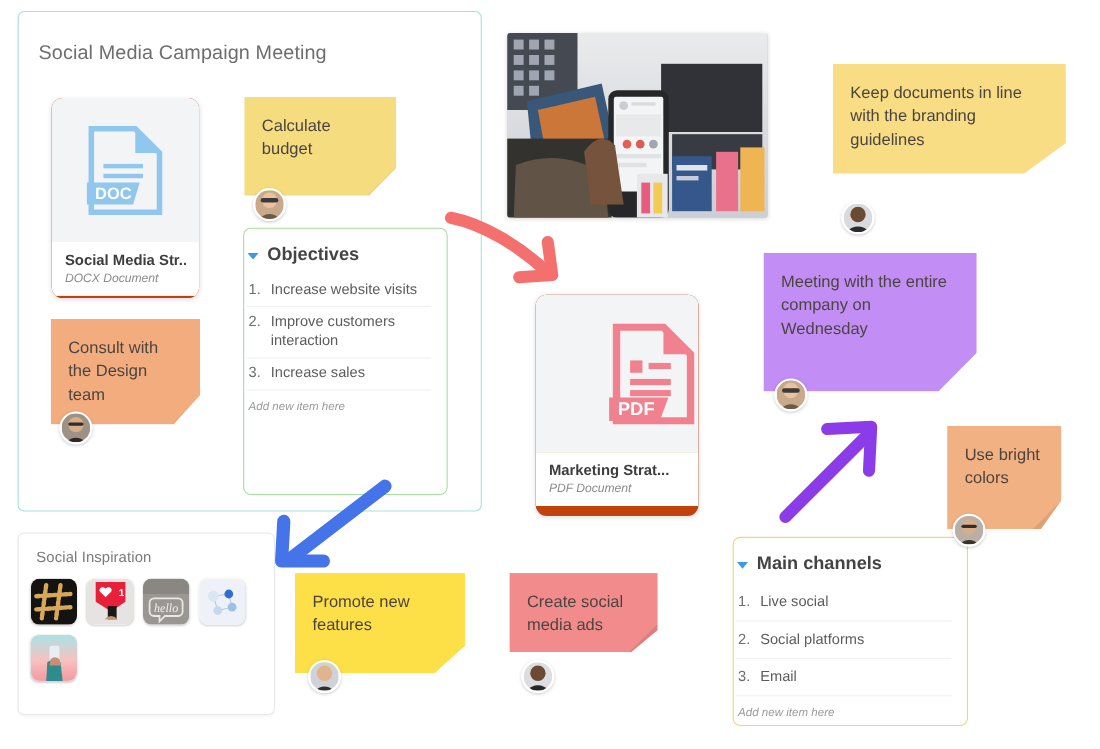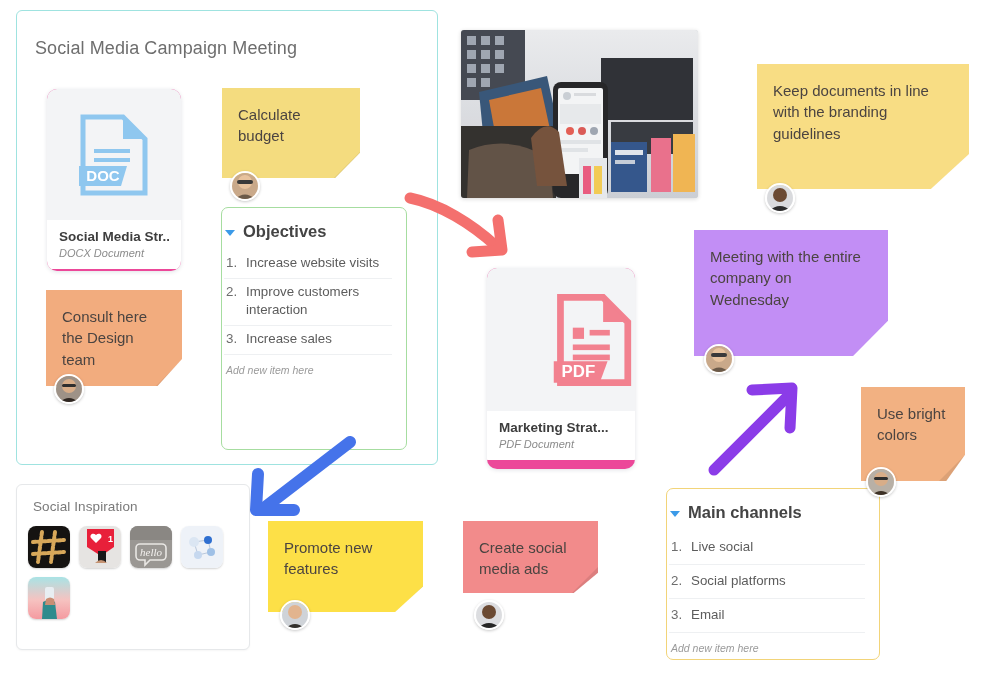--- a/index.html
+++ b/index.html
@@ -40,21 +40,21 @@
   #insp-frame{
     left:16px;top:484px;width:234px;height:166px;
     border:1px solid #e6e8ea;
     box-shadow:0 1px 2px rgba(0,0,0,.04);
   }
   #insp-frame .frame-title{left:16px;top:14px;font-size:13.5px;color:#7a7a7a;}
 
   
   .doc-card{
     position:absolute;
-    background:#ec4899;
+    background:#c2410c;
     border-radius:10px;
     box-shadow:0 1px 4px rgba(20,30,60,.13);
     overflow:hidden;
     box-sizing:border-box;
   }
   .doc-thumb{
     background:#f3f4f6;
     display:flex;align-items:center;justify-content:center;
     width:100%;
   }
@@ -143,21 +143,21 @@
     left:8px;bottom:-13px;
     border:2px solid #fff;
     box-shadow:0 1px 3px rgba(0,0,0,.22);
     background-size:cover;background-position:center;
     overflow:hidden;
   }
   
   .noteclip{clip-path:polygon(0 0,100% 0,100% 72%,82% 100%,0 100%);}
 
   #note-budget{left:222px;top:88px;width:138px;height:90px;background:#f4dc7f;}
-  #note-branding{left:757px;top:64px;width:212px;height:125px;background:#f8dd84;}
+  #note-branding{left:757px;top:58px;width:212px;height:100px;background:#f8dd84;}
   #note-meeting{left:694px;top:230px;width:194px;height:126px;background:#c28ef5;}
   #note-bright{left:861px;top:387px;width:104px;height:94px;background:#f2b182;}
   #note-consult{left:46px;top:290px;width:136px;height:96px;background:#f2ac7e;}
   #note-promote{left:268px;top:521px;width:155px;height:91px;background:#fde047;}
   #note-ads{left:463px;top:521px;width:135px;height:72px;background:#f28b8b;}
 
   
   #photo-card{
     position:absolute;left:461px;top:30px;width:237px;height:168px;
     border-radius:3px;overflow:hidden;
@@ -371,21 +371,21 @@
   <div class="note-avatar" style="left:866px;bottom:auto;top:467px;">
     <svg width="26" height="26" viewBox="0 0 26 26">
         <rect width="26" height="26" fill="#b8b0a6"></rect>
         <circle cx="13" cy="10" r="7" fill="#d8ad88"></circle>
         <path d="M4 26 q9 -8 18 0 Z" fill="#3d3126"></path>
         <rect x="6" y="8" width="14" height="3" rx="1.5" fill="#2e2e2e"></rect>
       </svg>
   </div>
 
   <div class="note noteclip" id="note-consult">
-    <div class="note-text">Consult here the Design team</div>
+    <div class="note-text">Consult with the Design team</div>
     <div class="fold"></div>
   </div>
   <div class="note-avatar" style="left:54px;bottom:auto;top:374px;">
     <svg width="26" height="26" viewBox="0 0 26 26">
         <rect width="26" height="26" fill="#9e9287"></rect>
         <circle cx="13" cy="10" r="7" fill="#d8ad88"></circle>
         <path d="M4 26 q9 -8 18 0 Z" fill="#2f2722"></path>
         <rect x="6" y="8" width="14" height="3" rx="1.5" fill="#2e2e2e"></rect>
       </svg>
   </div>

